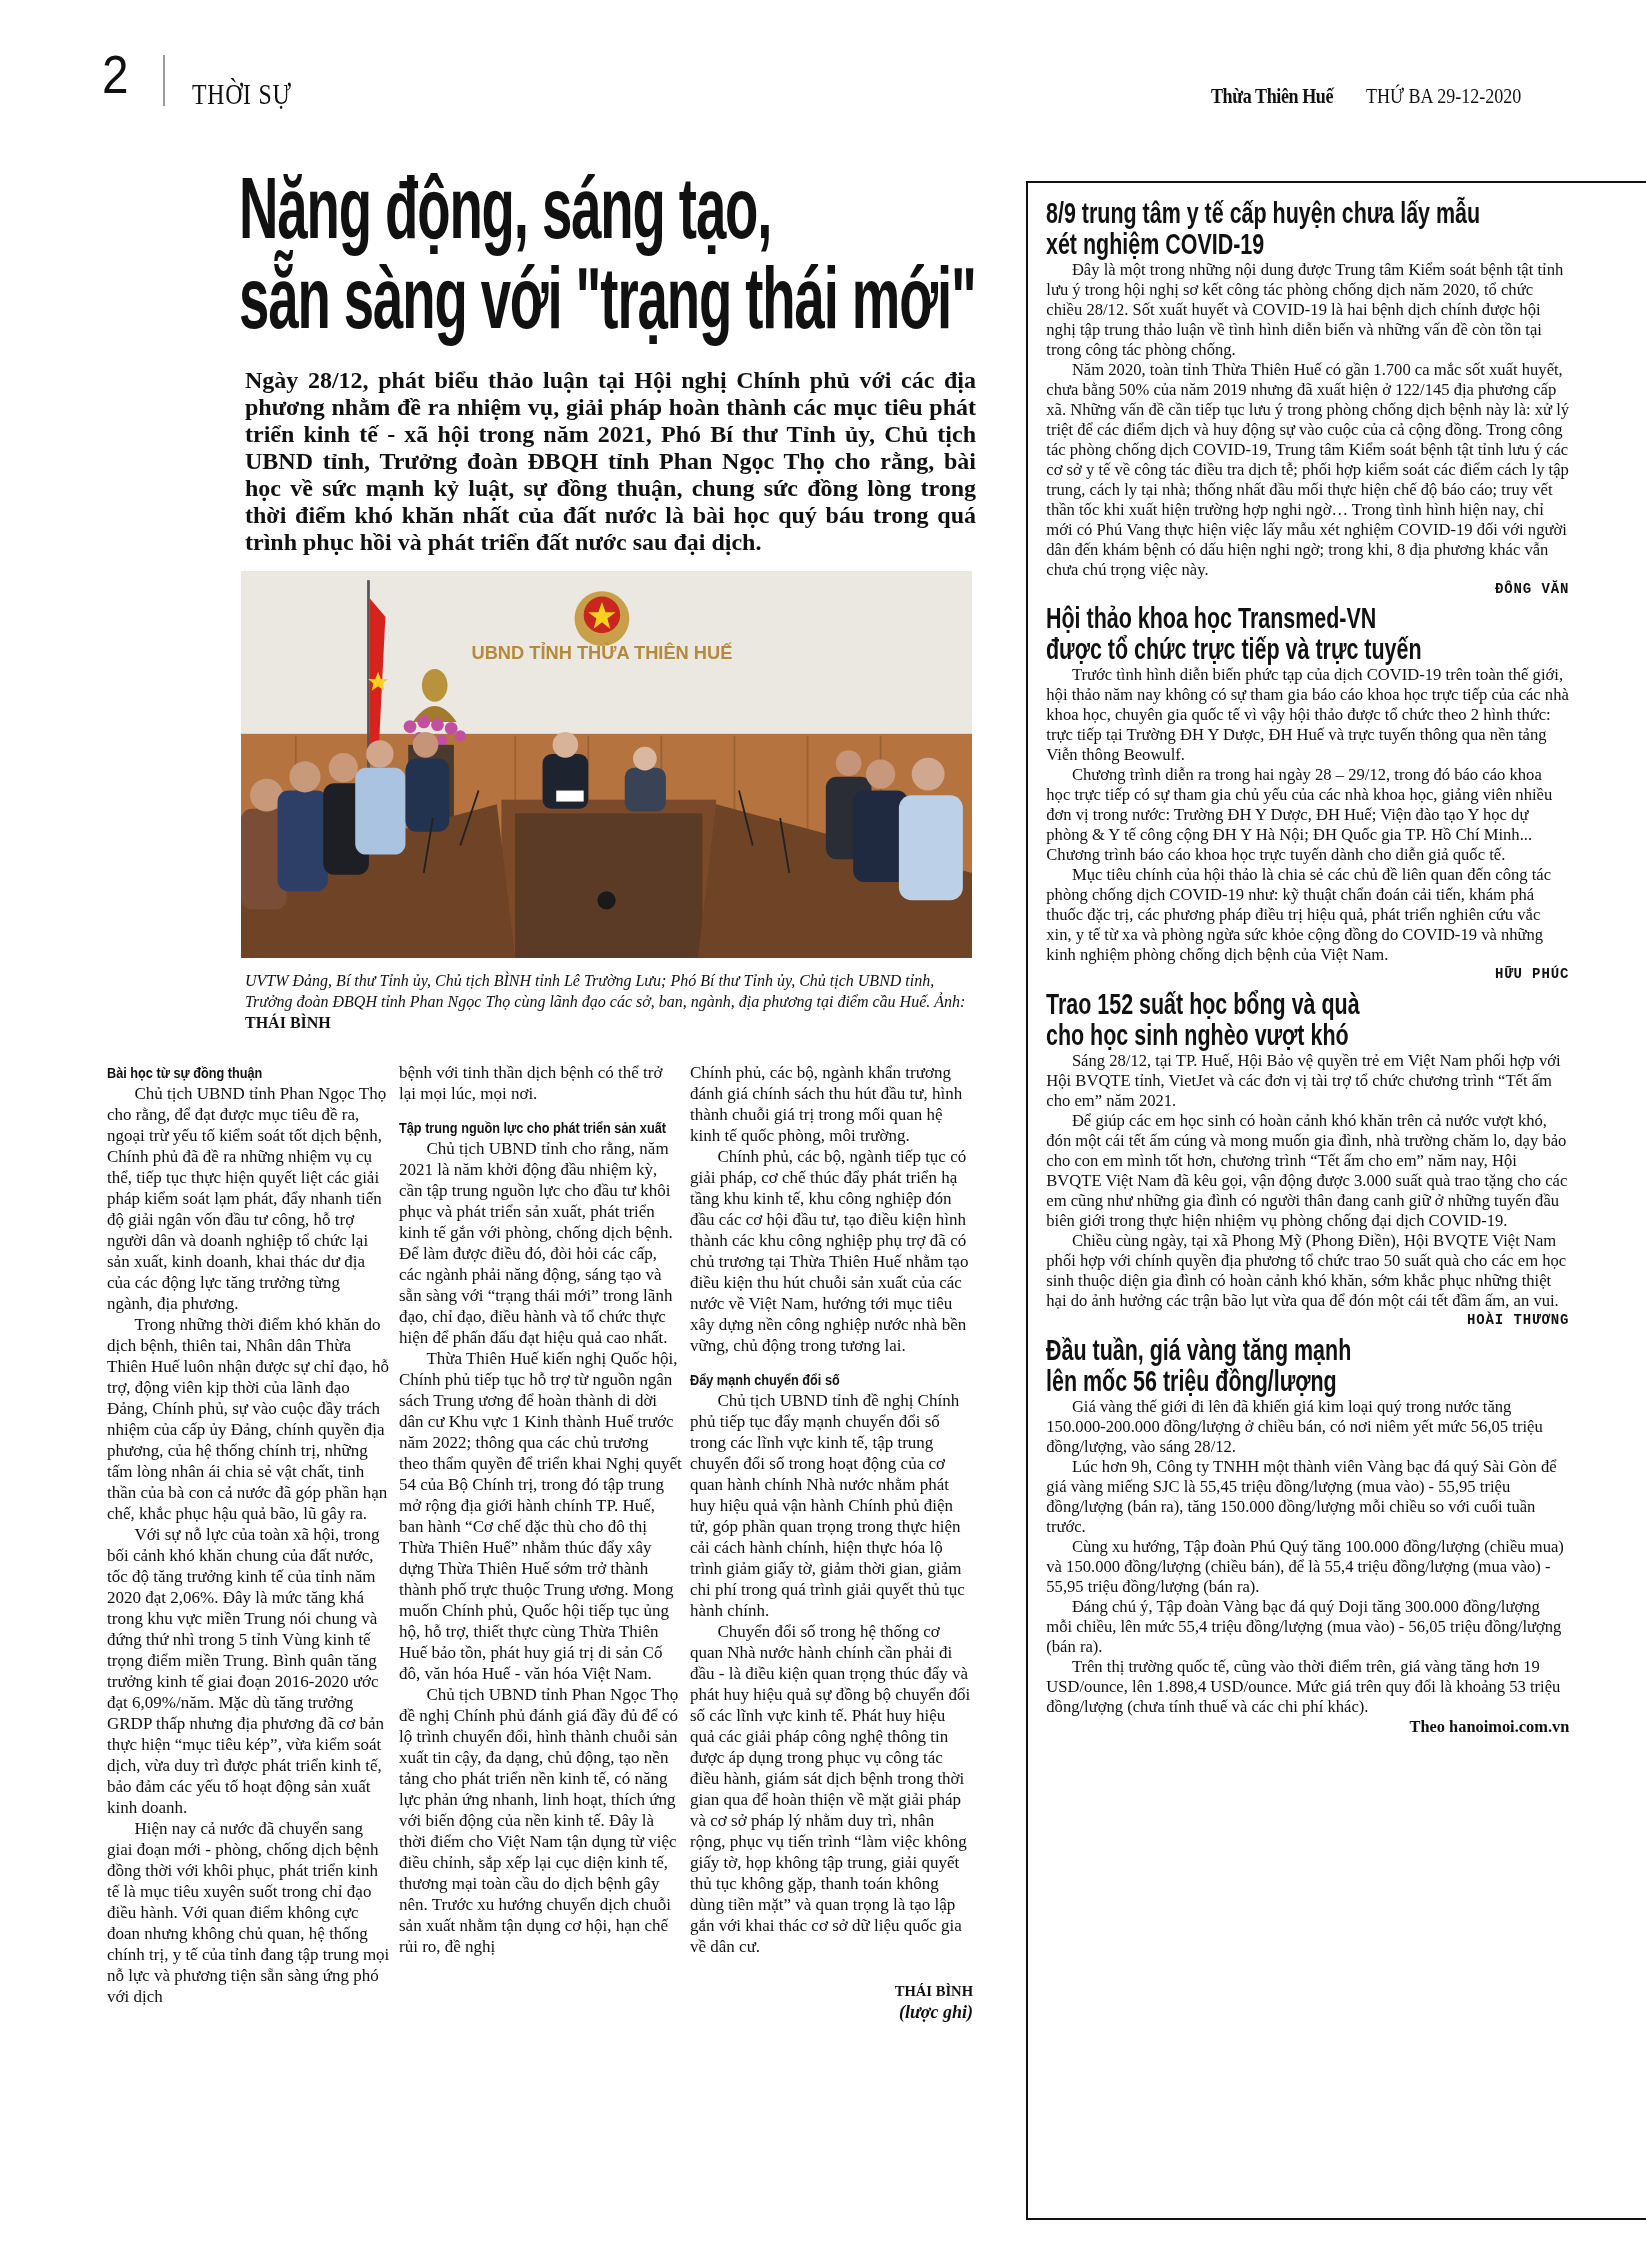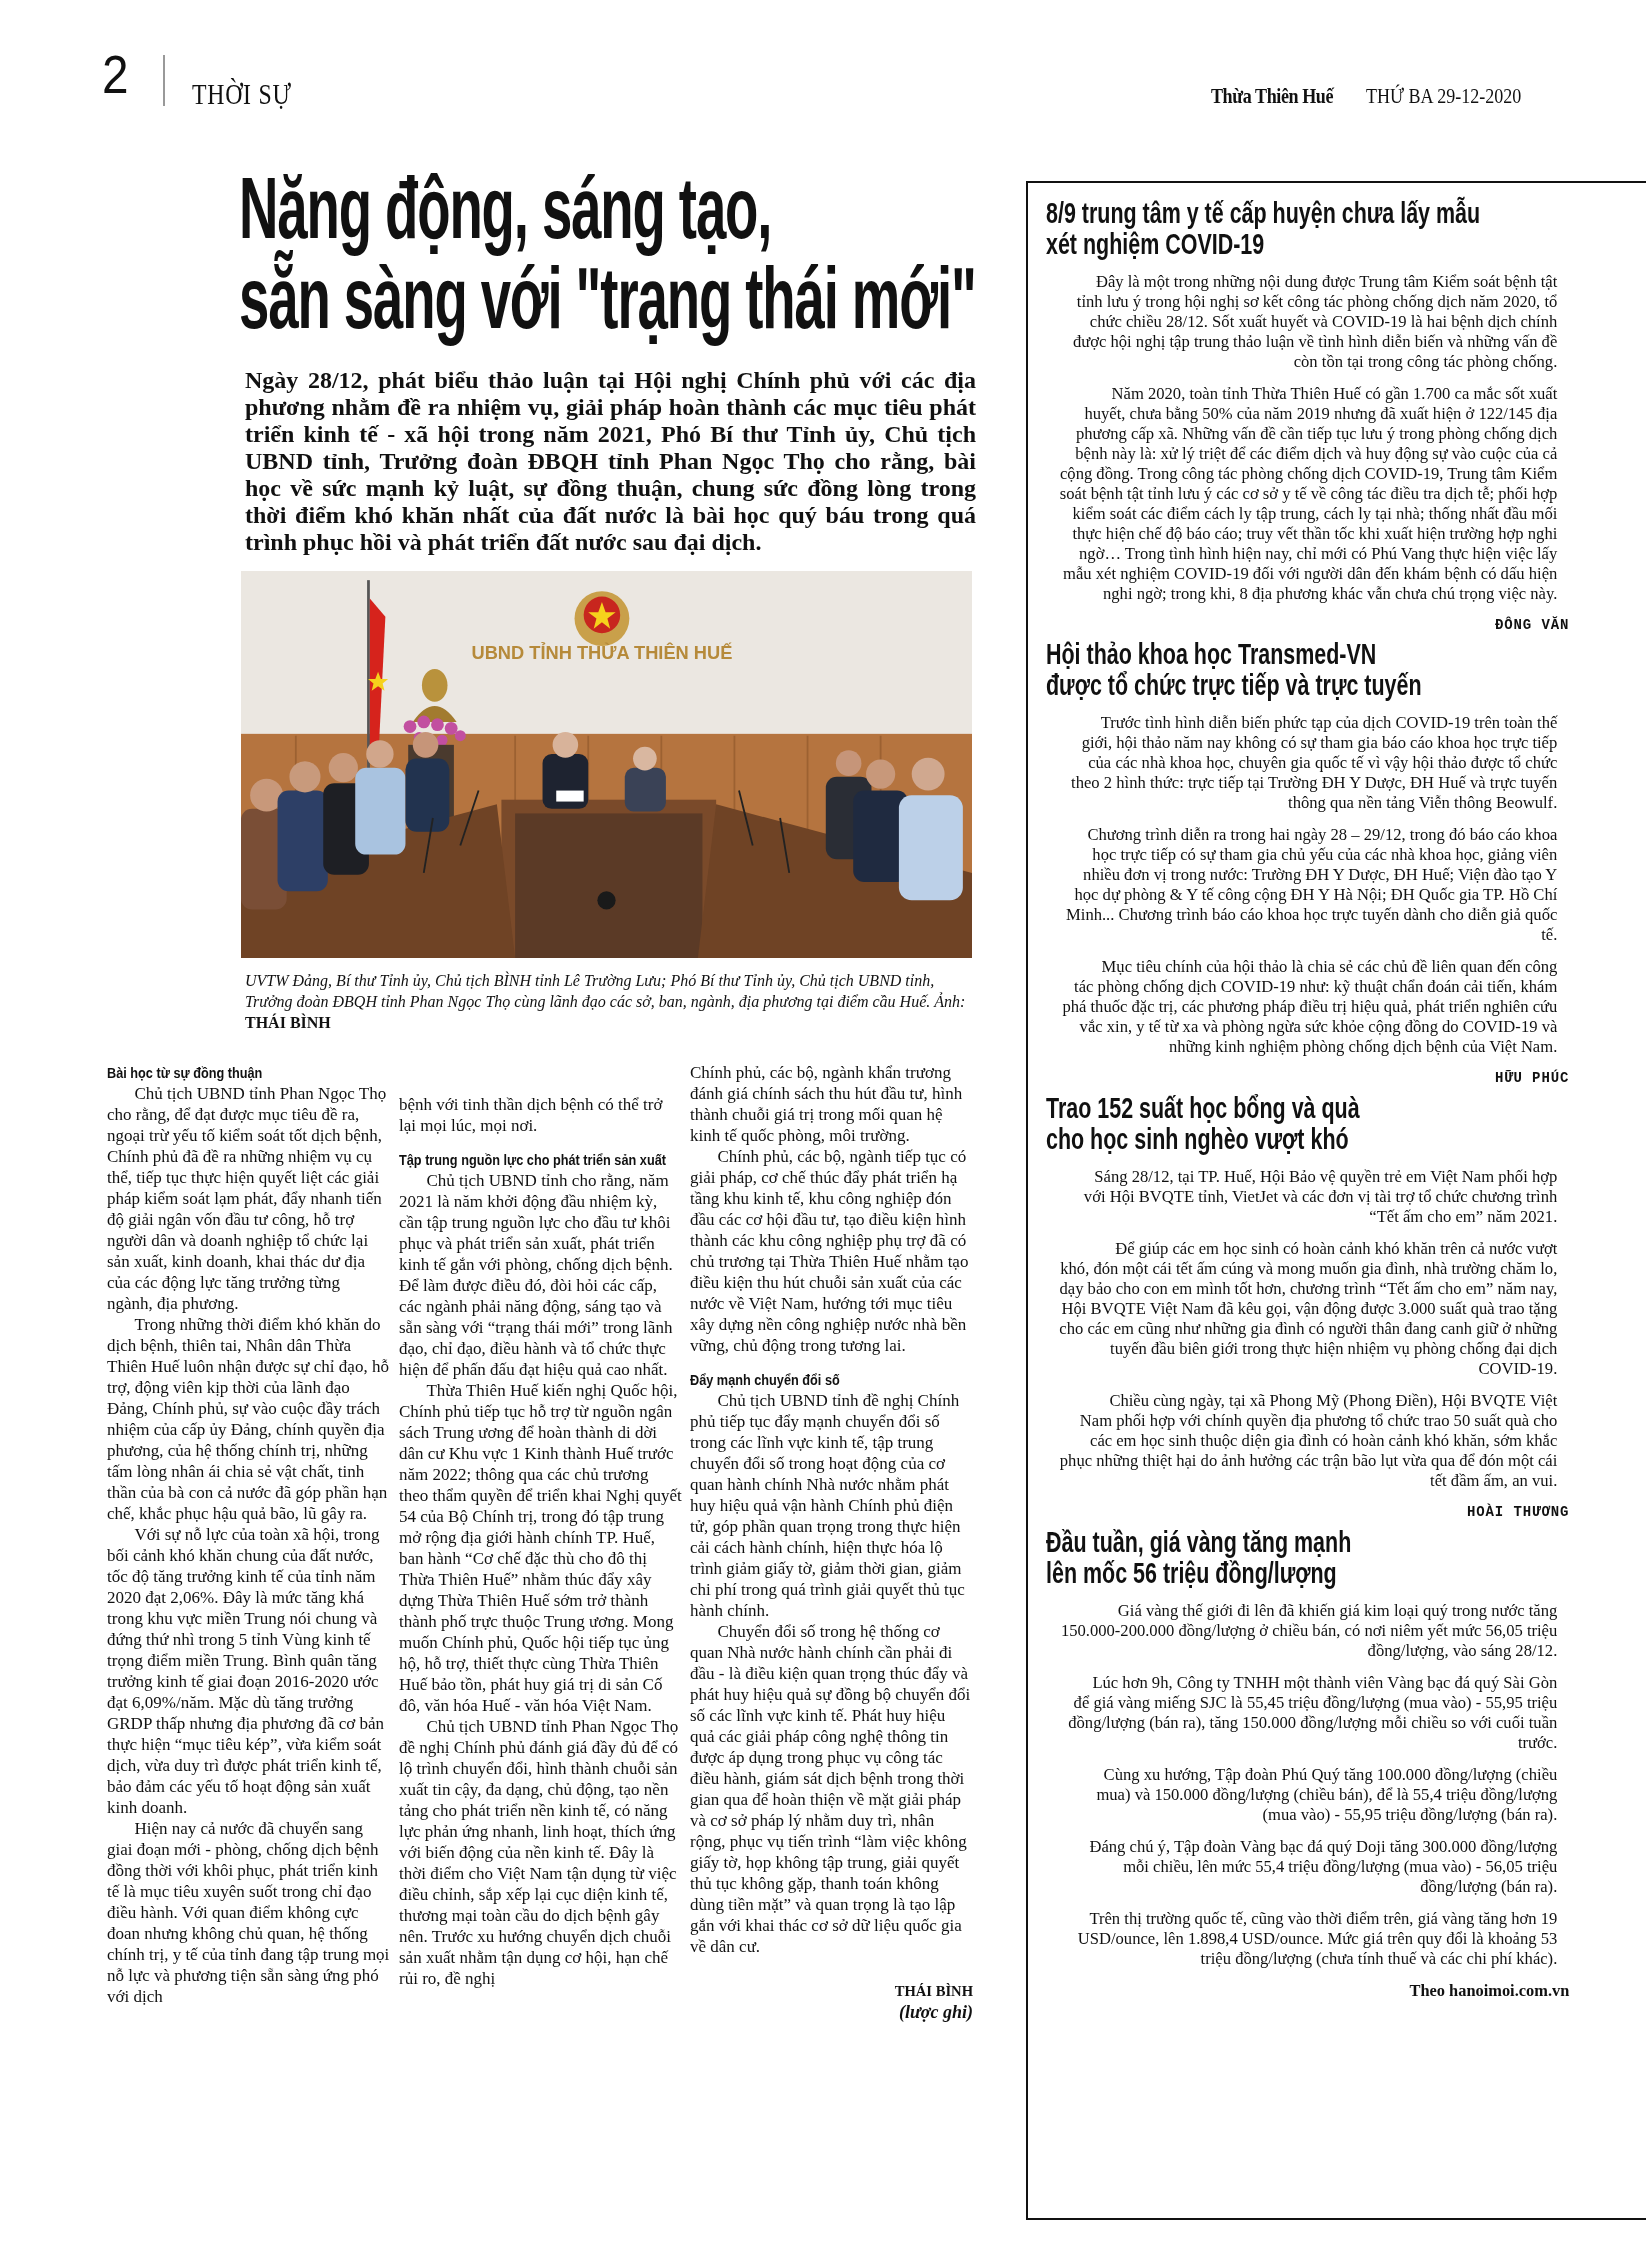--- a/index.html
+++ b/index.html
@@ -26,32 +26,32 @@
   .caption { left: 245px; top: 970px; width: 731px; font-style: italic; font-size: 16px; line-height: 21px; }
   .caption .credit { font-style: normal; font-weight: bold; }
 
   
   .col { top: 1062px; width: 283px; font-size: 17px; line-height: 21px; text-align: left; }
   .col p { margin: 0; text-indent: 27.4px; }
   .col h3 { margin: 0; font-family: "Liberation Sans", sans-serif; font-weight: bold; font-size: 15.5px; line-height: 21px; transform: scaleX(0.82); transform-origin: left top; white-space: nowrap; }
   .col h3.wrap { white-space: normal; width: 347px; }
   .col .gap { height: 12.8px; }
   .col1 { left: 107px; }
-  .col2 { left: 399px; margin-top: 32px; }
+  .col2 { left: 399px; }
   .col3 { left: 690px; }
   .byline { text-align: right; font-weight: bold; font-size: 14.6px; line-height: 21px; }
   .byline-note { text-align: right; font-style: italic; font-weight: bold; font-size: 18px; line-height: 21px; }
 
   
   .sidebar { left: 1026px; top: 181px; width: 696px; height: 2039px; border: 2.7px solid #111; box-sizing: border-box; }
   .sb-inner { position: absolute; left: 18.3px; top: 14.6px; width: 523px; }
   .sb-title { font-family: "Liberation Sans", sans-serif; font-weight: bold; font-size: 29px; line-height: 31px; margin: 0; white-space: nowrap; transform: scaleX(0.74); transform-origin: left top; }
   .sb-article { margin-bottom: 5.5px; }
   .sb-body { font-size: 16.6px; line-height: 20px; text-align: left; }
-  .sb-body p { margin: 12px; text-indent: 25.6px; text-align: right; }
+  .sb-body p { margin: 0; text-indent: 25.6px; }
   .sb-byline { text-align: right; font-weight: bold; font-size: 14px; line-height: 18.3px; letter-spacing: 0.9px; font-family: Liberation Mono, monospace; }
   .sb-source { text-align: right; font-weight: bold; font-size: 16.4px; line-height: 20px; }
 </style>
 </head>
 <body>
 
 <div class="abs page-num">2</div>
 <div class="abs page-rule"></div>
 <div class="abs section">THỜI SỰ</div>
 <div class="abs masthead">Thừa Thiên Huế</div>

